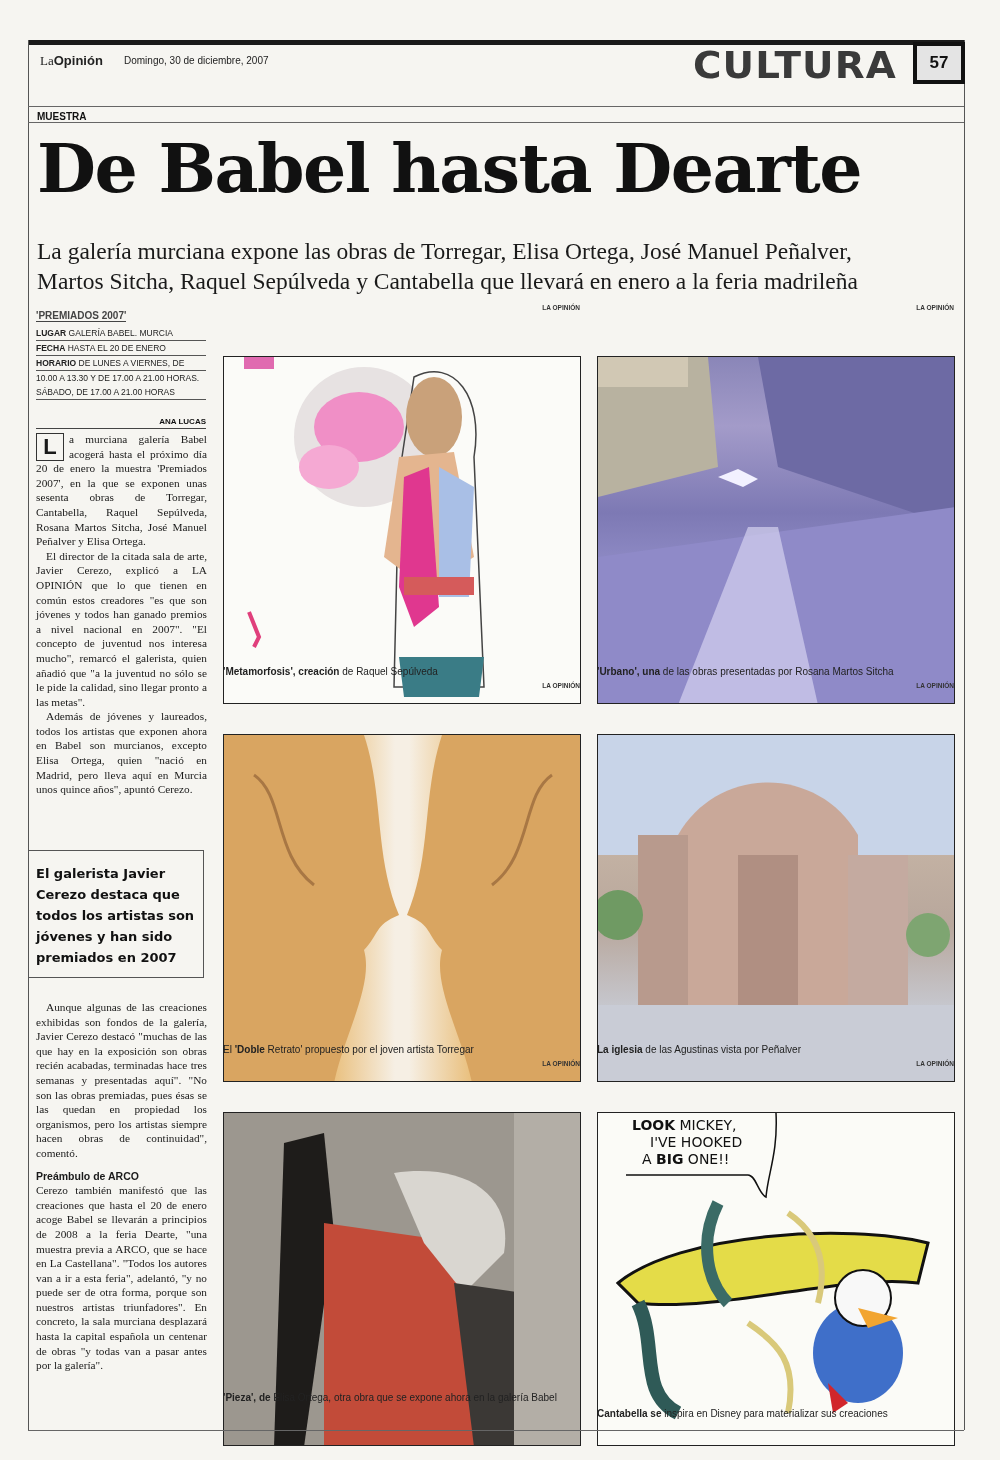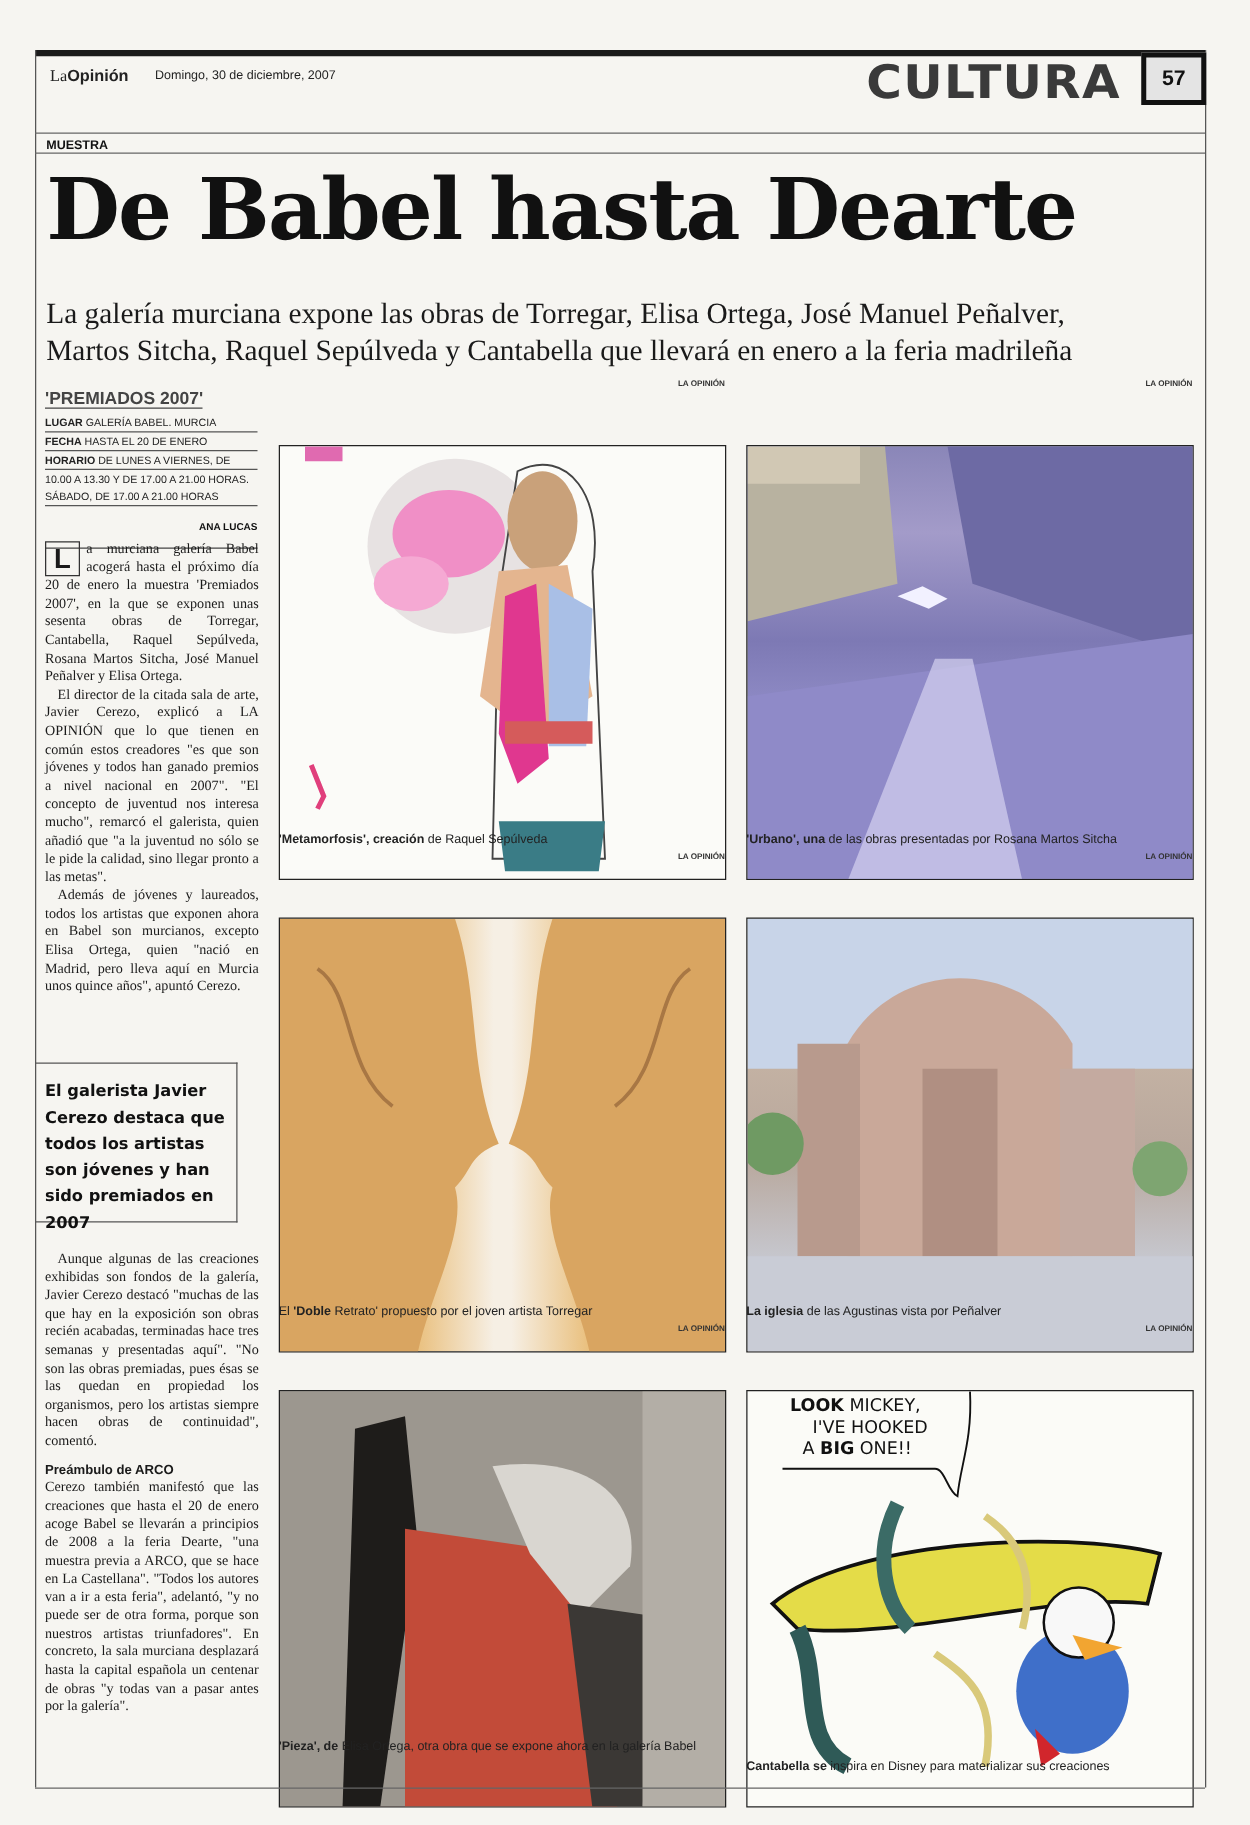--- a/index.html
+++ b/index.html
@@ -13,30 +13,30 @@
   .masthead-logo .op{font-weight:bold;}
   .masthead-date{left:124px;top:55px;font-family:"Liberation Sans",sans-serif;font-size:10px;color:#222;}
   .section-title{left:693px;top:44px;font-family:"DejaVu Sans",sans-serif;font-weight:bold;font-size:37px;letter-spacing:1px;color:#3a3a3a;transform:scaleX(1.05);transform-origin:left;}
   .page-num{left:913px;top:42px;width:44px;height:34px;border:4px solid #111;background:#e4e4e4;font-family:"Liberation Sans",sans-serif;font-weight:bold;font-size:17px;text-align:center;line-height:34px;color:#111;}
   .rule{position:absolute;left:28px;width:936px;height:1px;background:#666;}
   .kicker{left:37px;top:111px;font-family:"Liberation Sans",sans-serif;font-weight:bold;font-size:10px;}
   .headline{left:37px;top:128px;font-family:"DejaVu Serif",serif;font-weight:bold;font-size:68px;letter-spacing:-1.5px;color:#111;white-space:nowrap;}
   .deck{left:37px;top:236px;width:920px;font-family:"Liberation Serif",serif;font-size:23.5px;line-height:30px;color:#1a1a1a;white-space:nowrap;}
   
   .infobox{left:36px;top:310px;width:170px;font-family:"Liberation Sans",sans-serif;font-size:8.5px;color:#222;}
-  .infobox .ttl{font-weight:bold;font-size:14px;border-bottom:1px solid #444;display:inline-block;margin-bottom:4px;color:#444;}
+  .infobox .ttl{font-weight:bold;font-size:10px;border-bottom:1px solid #444;display:inline-block;margin-bottom:4px;color:#444;}
   .infobox .row{border-bottom:1px solid #555;padding:2px 0 1px;line-height:11px;white-space:nowrap;}
   .infobox .row b{font-weight:bold;text-align:right;}
-  .byline{left:36px;top:417px;width:170px;text-align:right;font-family:"Liberation Sans",sans-serif;font-weight:bold;font-size:8px;border-bottom:1px solid #444;padding-bottom:12px;}
+  .byline{left:36px;top:417px;width:170px;text-align:right;font-family:"Liberation Sans",sans-serif;font-weight:bold;font-size:8px;border-bottom:1px solid #444;padding-bottom:2px;}
   .body-col{left:36px;width:171px;font-family:"Liberation Serif",serif;font-size:11.3px;line-height:14.6px;text-align:justify;color:#1a1a1a;}
   .body-col p{margin:0;text-indent:10px;}
   .body-col p.noindent{text-indent:0;}
   .dropcap{float:left;width:26px;height:26px;border:1px solid #333;font-family:"Liberation Sans",sans-serif;font-weight:bold;font-size:22px;line-height:26px;text-align:center;margin:1px 5px 0 0;}
   .subhead{font-family:"Liberation Sans",sans-serif;font-weight:bold;font-size:10.5px;text-indent:0;}
-  .pullquote{left:28px;top:850px;width:162px;height:128px;border:1px solid #555;border-left:none;padding:12px 0 0 8px;box-sizing:border-box;font-family:"DejaVu Sans",sans-serif;font-weight:bold;font-size:13px;line-height:21px;color:#111;}
+  .pullquote{left:28px;top:850px;width:176px;height:128px;border:1px solid #555;border-left:none;padding:12px 0 0 8px;box-sizing:border-box;font-family:"DejaVu Sans",sans-serif;font-weight:bold;font-size:13px;line-height:21px;color:#111;}
   
   .credit{font-family:"Liberation Sans",sans-serif;font-size:6.5px;font-weight:bold;color:#333;text-align:right;}
   .photo{position:absolute;border:1px solid #222;box-sizing:border-box;overflow:hidden;margin-top:44px;}
   .caption{position:absolute;font-family:"Liberation Sans",sans-serif;font-size:10px;color:#222;white-space:nowrap;}
   .caption b{font-weight:bold;}
   
   .p1{background:#fbfbf8;}
   .p2{background:linear-gradient(180deg,#8a86b8 0%,#a39bc9 20%,#7d79b4 45%,#9a96d0 70%,#7a76b2 100%);}
   .p3{background:linear-gradient(90deg,#d8a860 0%,#e9be7a 30%,#f6efe4 48%,#f6efe4 52%,#e9be7a 70%,#d8a860 100%);}
   .p4{background:linear-gradient(180deg,#b9c9df 0%,#c8b6a6 25%,#b8a79c 55%,#c7c9d1 80%,#b2b7c2 100%);}

